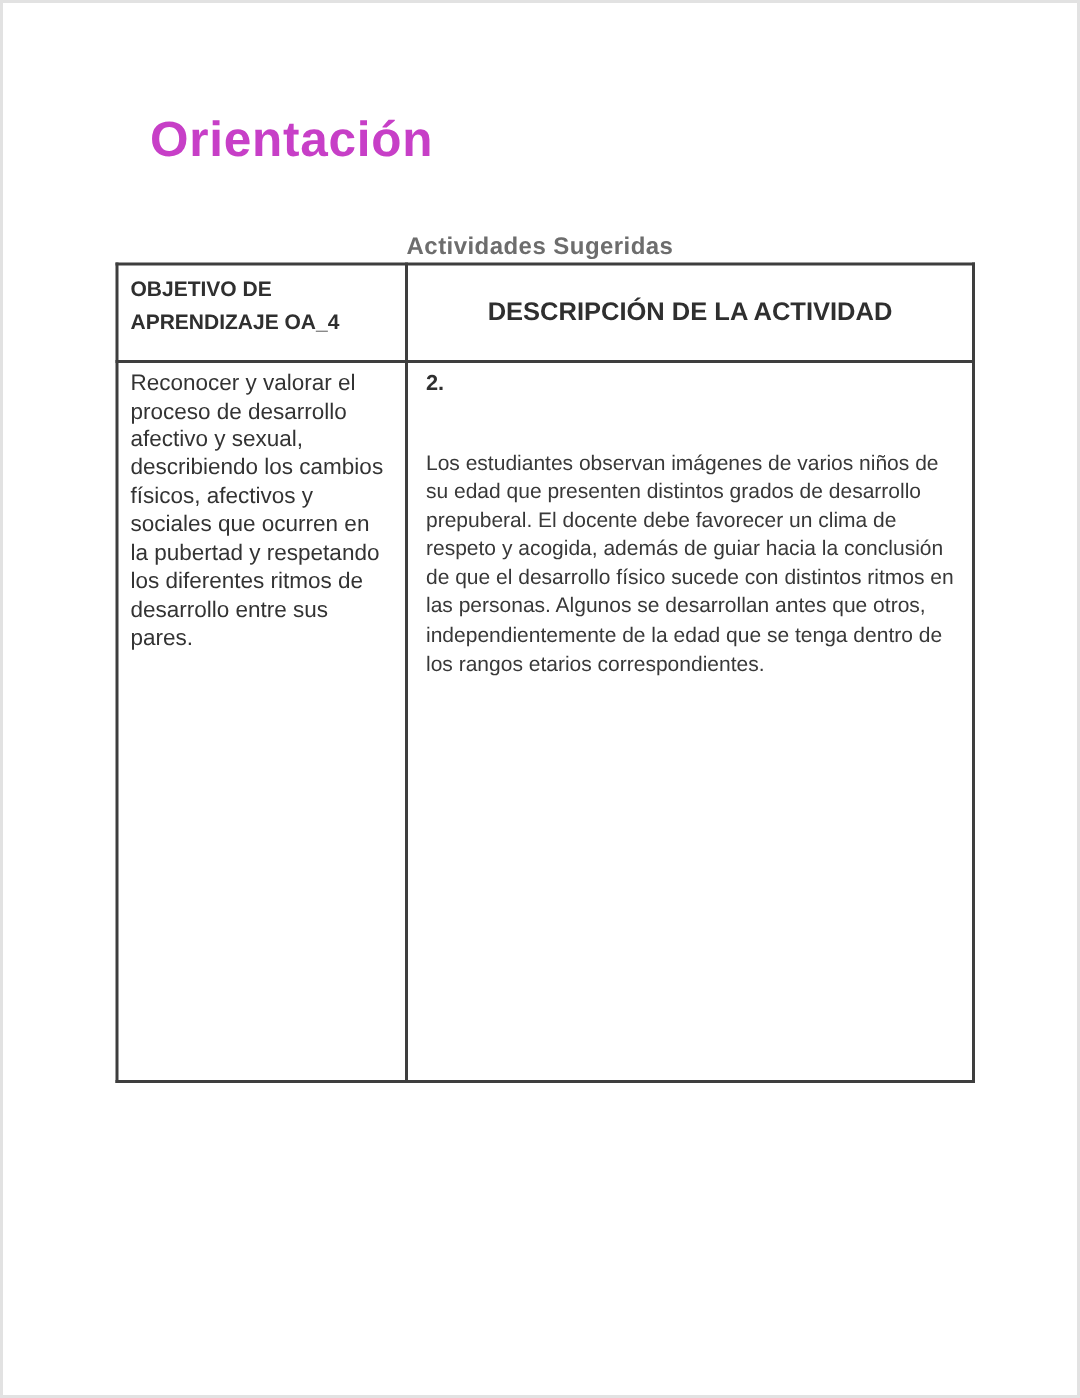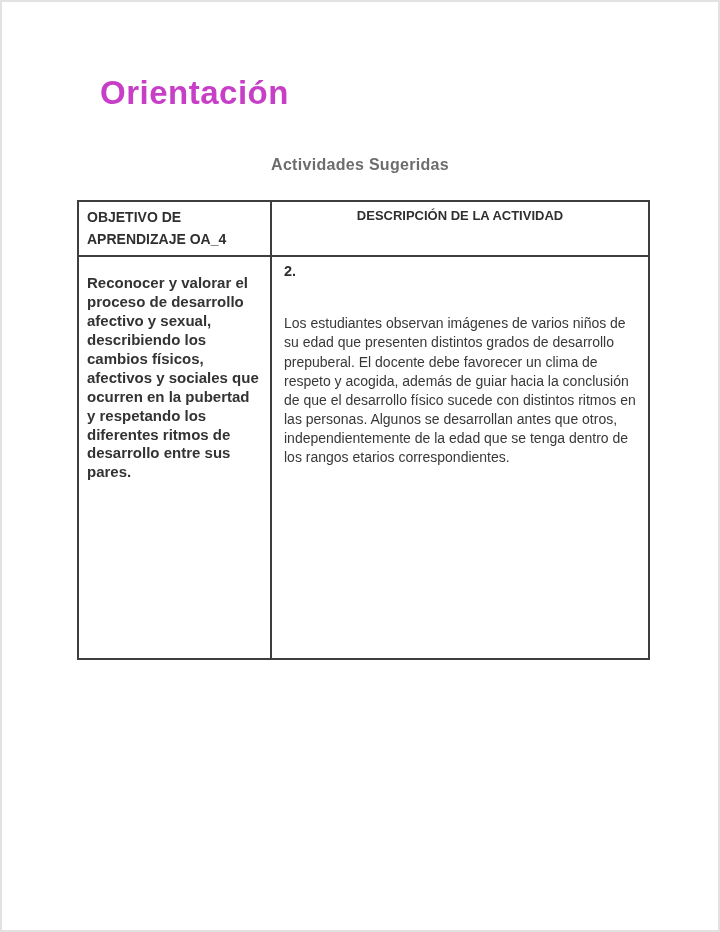--- a/index.html
+++ b/index.html
@@ -57,23 +57,23 @@
     width: 100%;
     text-align: center;
     font-size: 16px;
     font-weight: bold;
     color: #6d6d6d;
     letter-spacing: 0.3px;
   }
   table.activity-table {
     position: absolute;
     left: 75px;
-    top: 198px;
+    top: 173px;
     width: 571px;
-    height: 460px;
+    height: 547px;
     border-collapse: collapse;
     table-layout: fixed;
   }
   .activity-table th,
   .activity-table td {
     border: 2px solid #3e3e3e;
     vertical-align: top;
     background: #ffffff;
   }
   .col-objective { width: 193px; }
@@ -81,31 +81,31 @@
   th.obj-header {
     height: 48px;
     padding: 5px 8px;
     font-size: 14px;
     font-weight: bold;
     color: #2f2f2f;
     text-align: left;
     line-height: 1.55;
   }
   th.desc-header {
-    padding: 5px 8px;
-    font-size: 13px;
+    padding: 19px 8px;
+    font-size: 17px;
     font-weight: bold;
     color: #2f2f2f;
     text-align: center;
     line-height: 1.45;
   }
   td.obj-cell {
-    padding: 17px 8px;
+    padding: 5px 8px;
     font-size: 15px;
-    font-weight: bold;
+    font-weight: normal;
     color: #333333;
     line-height: 1.26;
   }
   td.desc-cell {
     padding: 5px 12px;
     font-size: 14px;
     color: #383838;
     line-height: 1.37;
   }
   .activity-number {

